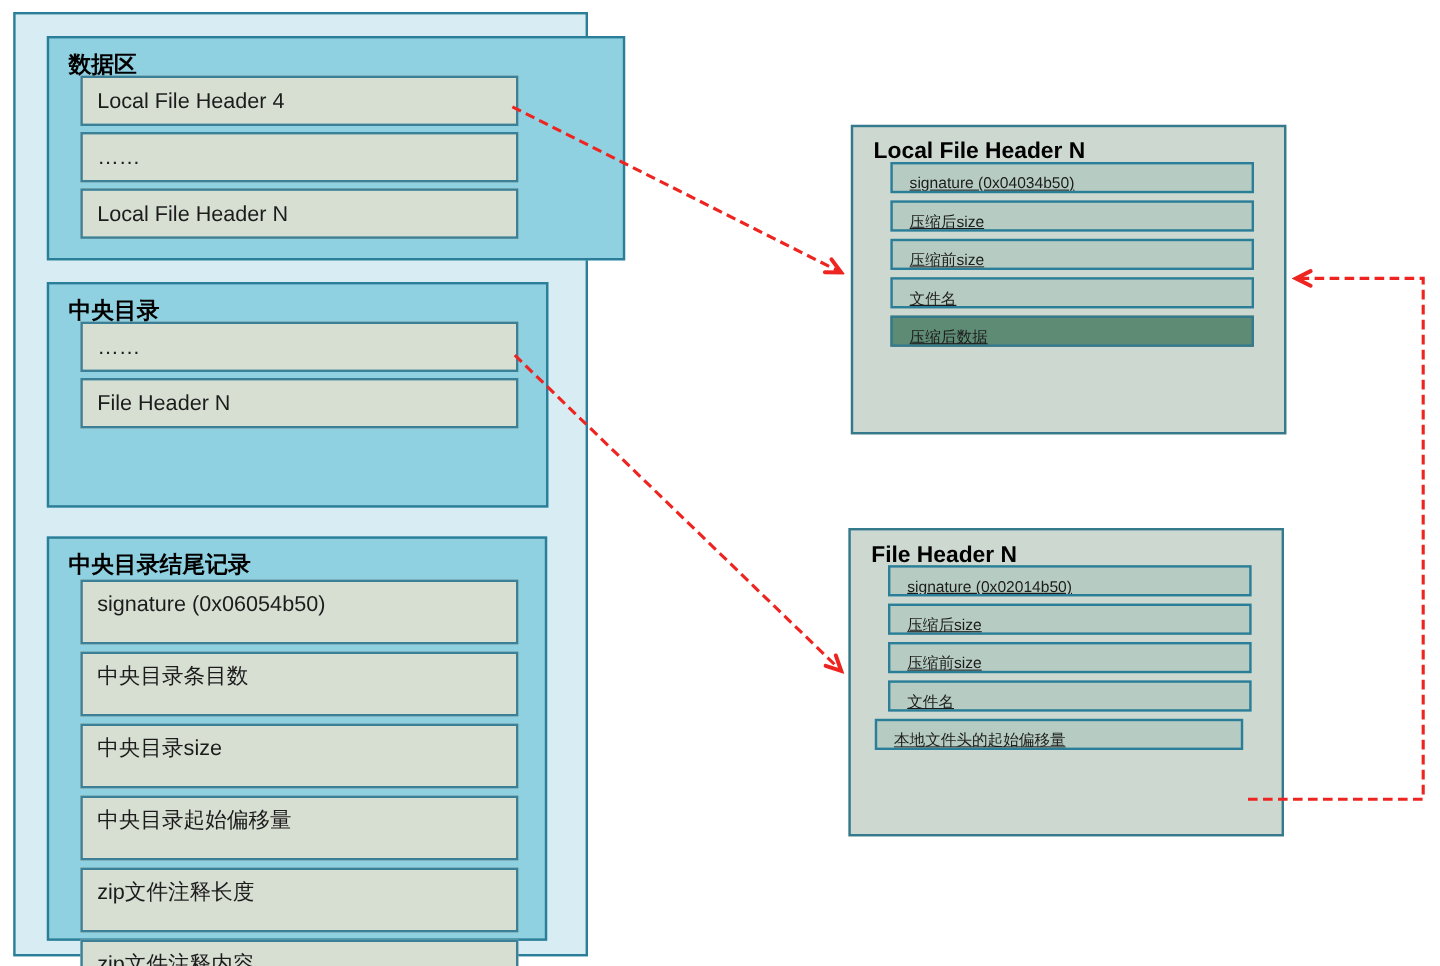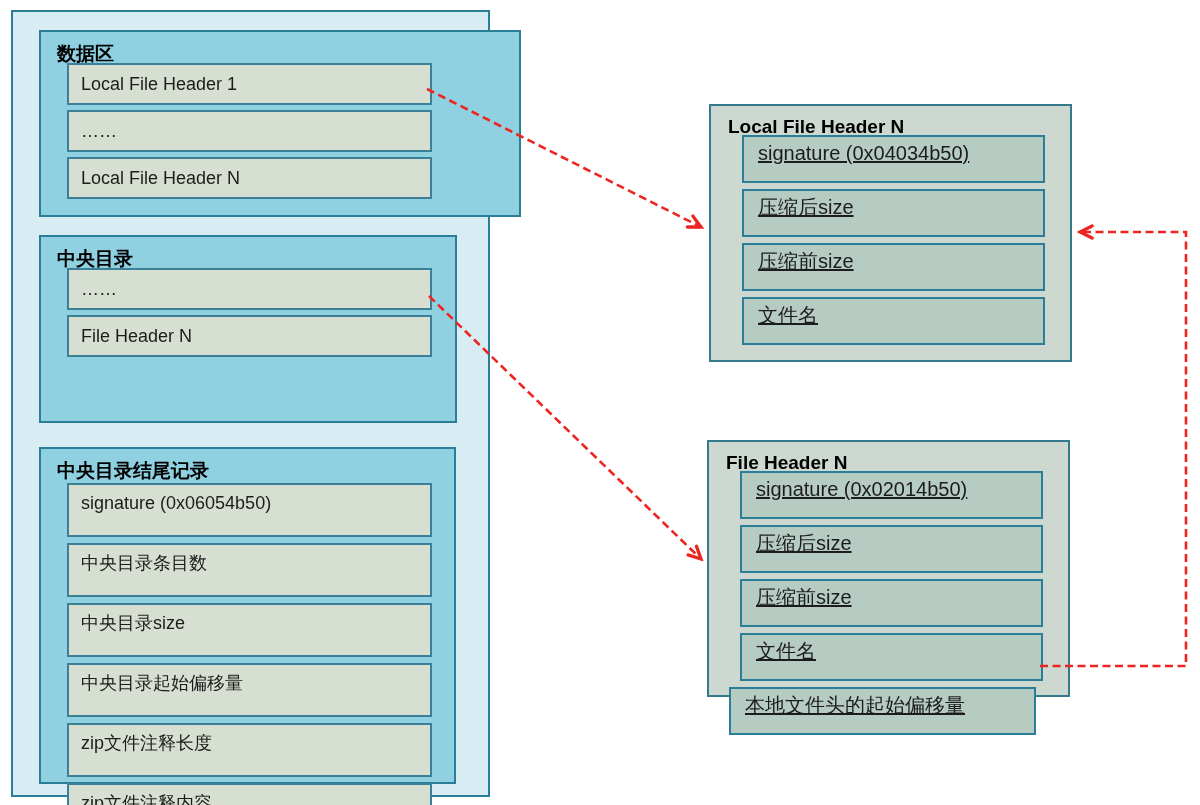--- a/index.html
+++ b/index.html
@@ -58,25 +58,25 @@
     background:var(--detail-box-bg);
     border:2px solid #35798d;
   }
   .box-1{left:709px;top:104px;width:363px;height:258px;}
   .box-2{left:707px;top:440px;width:363px;height:257px;}
   .detail-title{
     font-weight:bold;font-size:19px;color:#000;
     padding:10px 0 0 17px;height:29px;box-sizing:border-box;
   }
   .drow{
-    margin-left:31px;width:303px;height:48px;
+    margin-left:31px;width:303px;height:26px;
     box-sizing:border-box;
     background:var(--detail-row-bg);
     border:2px solid var(--border-teal);
-    font-size:20px;line-height:32px;
+    font-size:13px;line-height:32px;
     padding-left:14px;
     margin-bottom:6px;
     white-space:nowrap;overflow:hidden;text-decoration:underline;
   }
   .drow.dark{
     background:var(--dark-row-bg);
     border-color:#35798d;
   }
   .box-2 .drow:last-child{width:307px;margin-left:20px;}
   svg.overlay{
@@ -88,21 +88,21 @@
     stroke-width:2.6;stroke-dasharray:8 4.5;
   }
 </style>
 </head>
 <body>
 
 <div class="abs outer">
 
   <div class="section sec-1">
     <div class="sec-title">数据区</div>
-    <div class="lrow">Local File Header 1</div>
+    <div class="lrow">Local File Header 4</div>
     <div class="lrow">……</div>
     <div class="lrow">Local File Header N</div>
   </div>
 
   <div class="section sec-2">
     <div class="sec-title">中央目录</div>
     <div class="lrow">……</div>
     <div class="lrow">File Header N</div>
   </div>
 
@@ -117,20 +117,21 @@
   </div>
 
 </div>
 
 <div class="detail box-1">
   <div class="detail-title">Local File Header N</div>
   <div class="drow">signature (0x04034b50)</div>
   <div class="drow">压缩后size</div>
   <div class="drow">压缩前size</div>
   <div class="drow">文件名</div>
+  <div class="drow dark">压缩后数据</div>
 </div>
 
 <div class="detail box-2">
   <div class="detail-title">File Header N</div>
   <div class="drow">signature (0x02014b50)</div>
   <div class="drow">压缩后size</div>
   <div class="drow">压缩前size</div>
   <div class="drow">文件名</div>
   <div class="drow">本地文件头的起始偏移量</div>
 </div>

